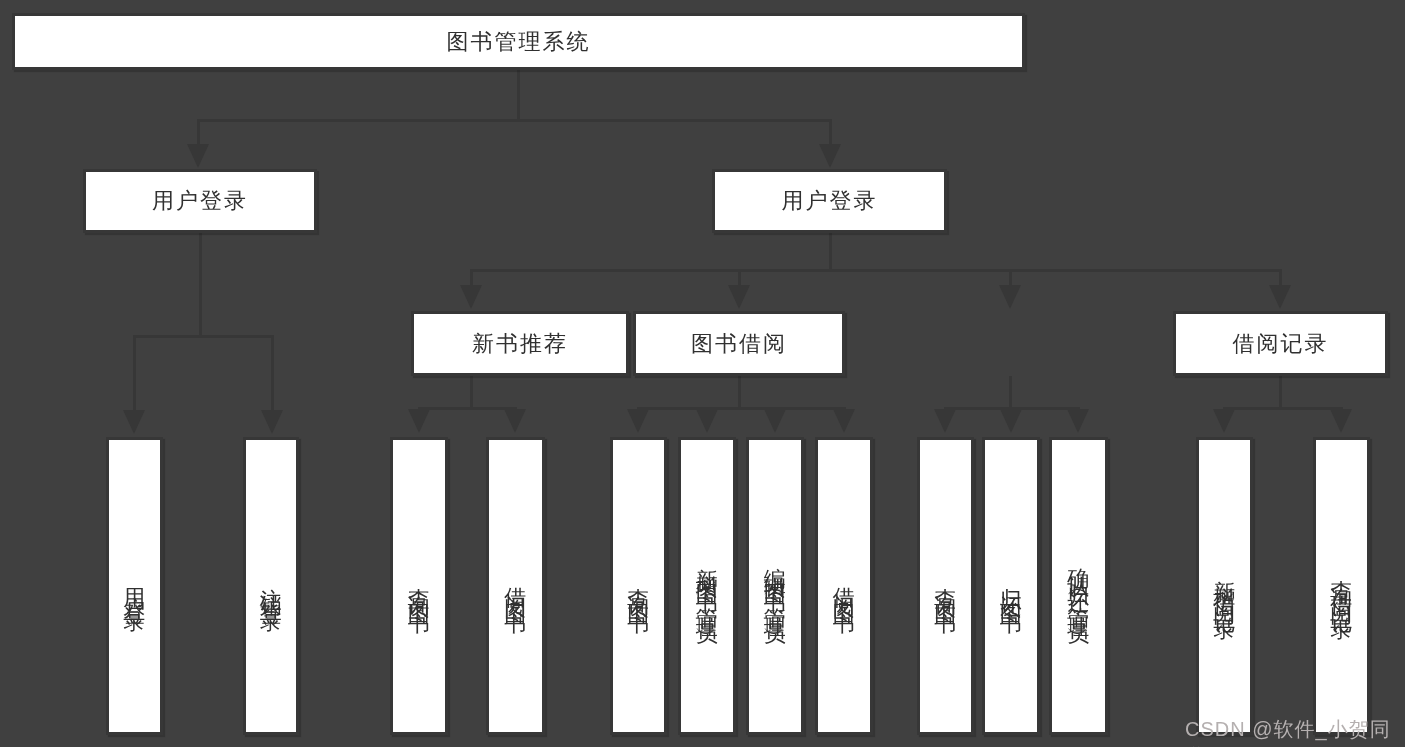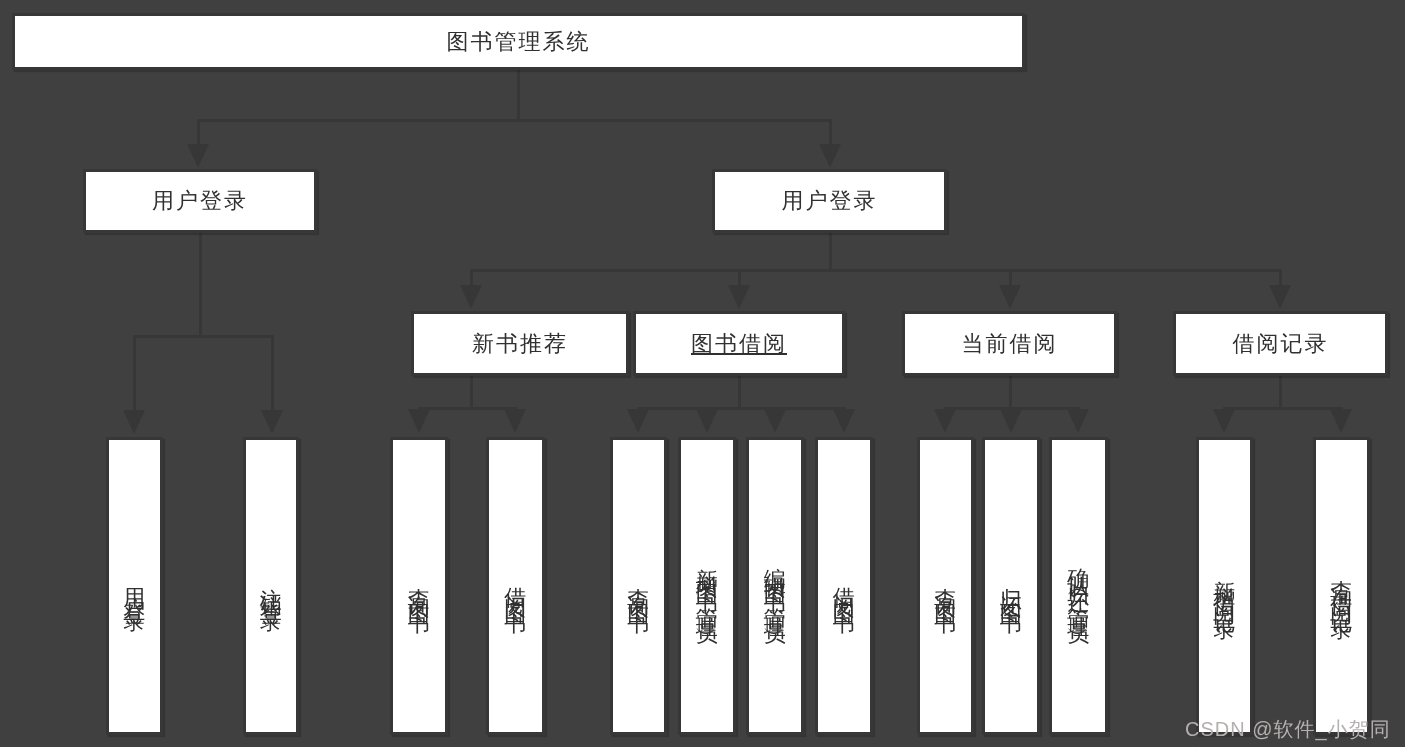--- a/index.html
+++ b/index.html
@@ -85,22 +85,21 @@
   <div class="hl" style="left:1222.5px;top:406.5px;width:120px;"></div>
   <div class="ah" style="left:1213px;top:409px;"></div>
   <div class="ah" style="left:1330px;top:409px;"></div>
 
   <div class="box hbox" style="left:12px;top:13px;width:1013px;height:57px;">图书管理系统</div>
 
   <div class="box hbox" style="left:83px;top:169px;width:234px;height:64px;">用户登录</div>
   <div class="box hbox" style="left:712px;top:169px;width:235px;height:64px;">用户登录</div>
 
   <div class="box hbox" style="left:384px;top:311px;width:218px;height:65px;margin-left:27px;">新书推荐</div>
-  <div class="box hbox" style="left:633px;top:311px;width:212px;height:65px;text-decoration:underline;">图书借阅</div>
-  <div class="box hbox" style="left:902px;top:311px;width:215px;height:65px;">当前借阅</div>
+  <div class="box hbox" style="left:633px;top:311px;width:212px;height:65px;">图书借阅</div>
   <div class="box hbox" style="left:1173px;top:311px;width:215px;height:65px;">借阅记录</div>
 
   <div class="box vbox" style="left:106px;top:437px;width:57px;height:298px;">
     <span class="vtext">用户登录</span>
   </div>
   <div class="box vbox" style="left:243px;top:437px;width:56px;height:298px;">
     <span class="vtext">注销登录</span>
   </div>
 
   <div class="box vbox" style="left:390px;top:437px;width:58px;height:298px;">

